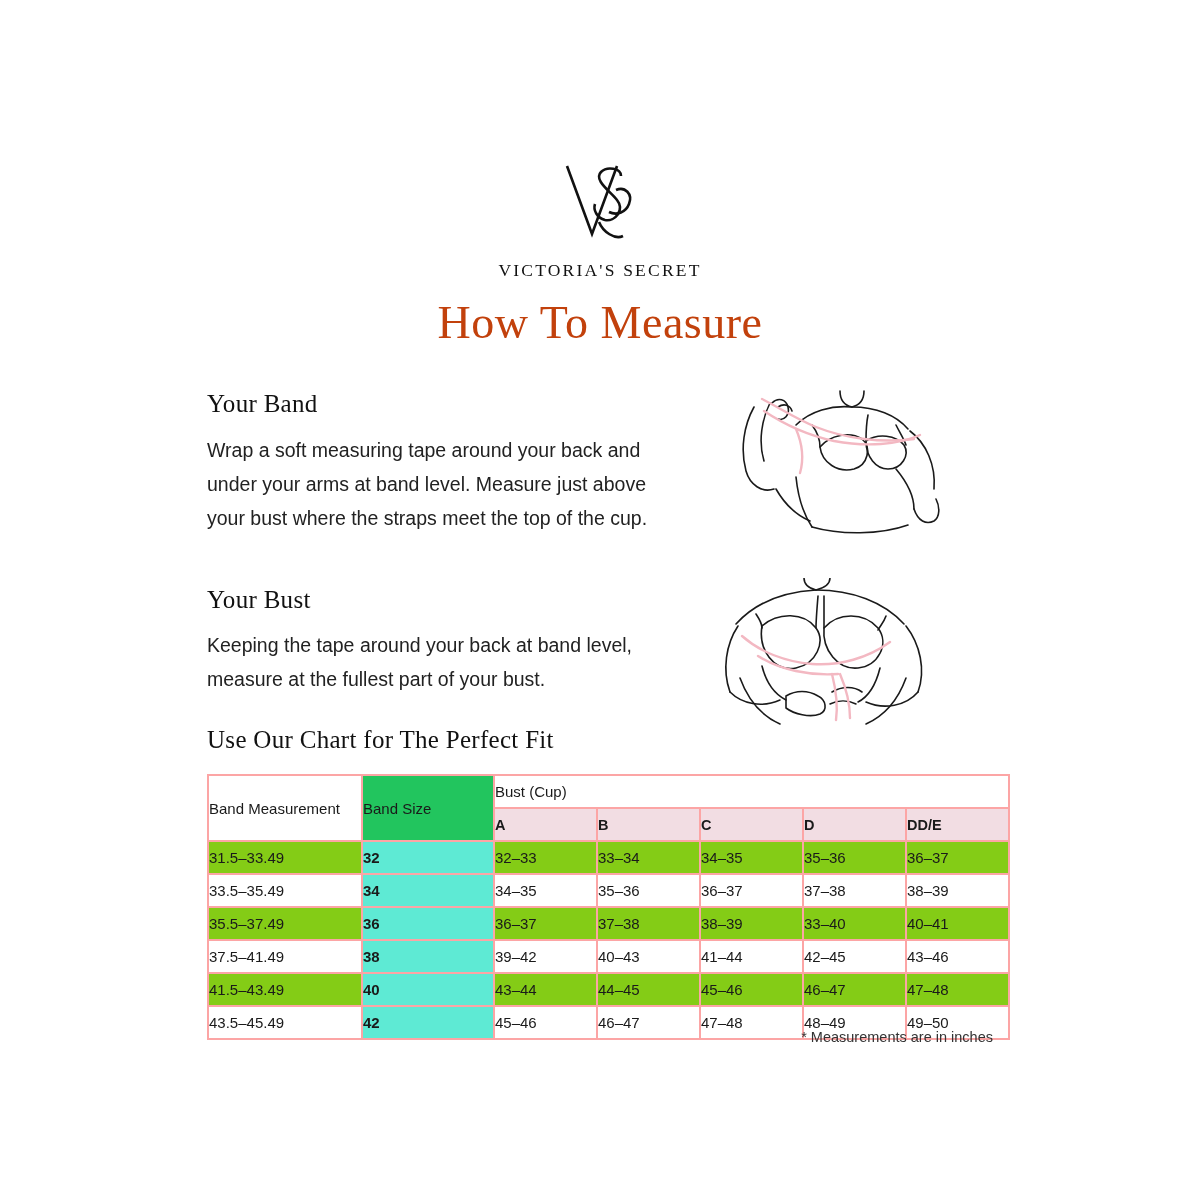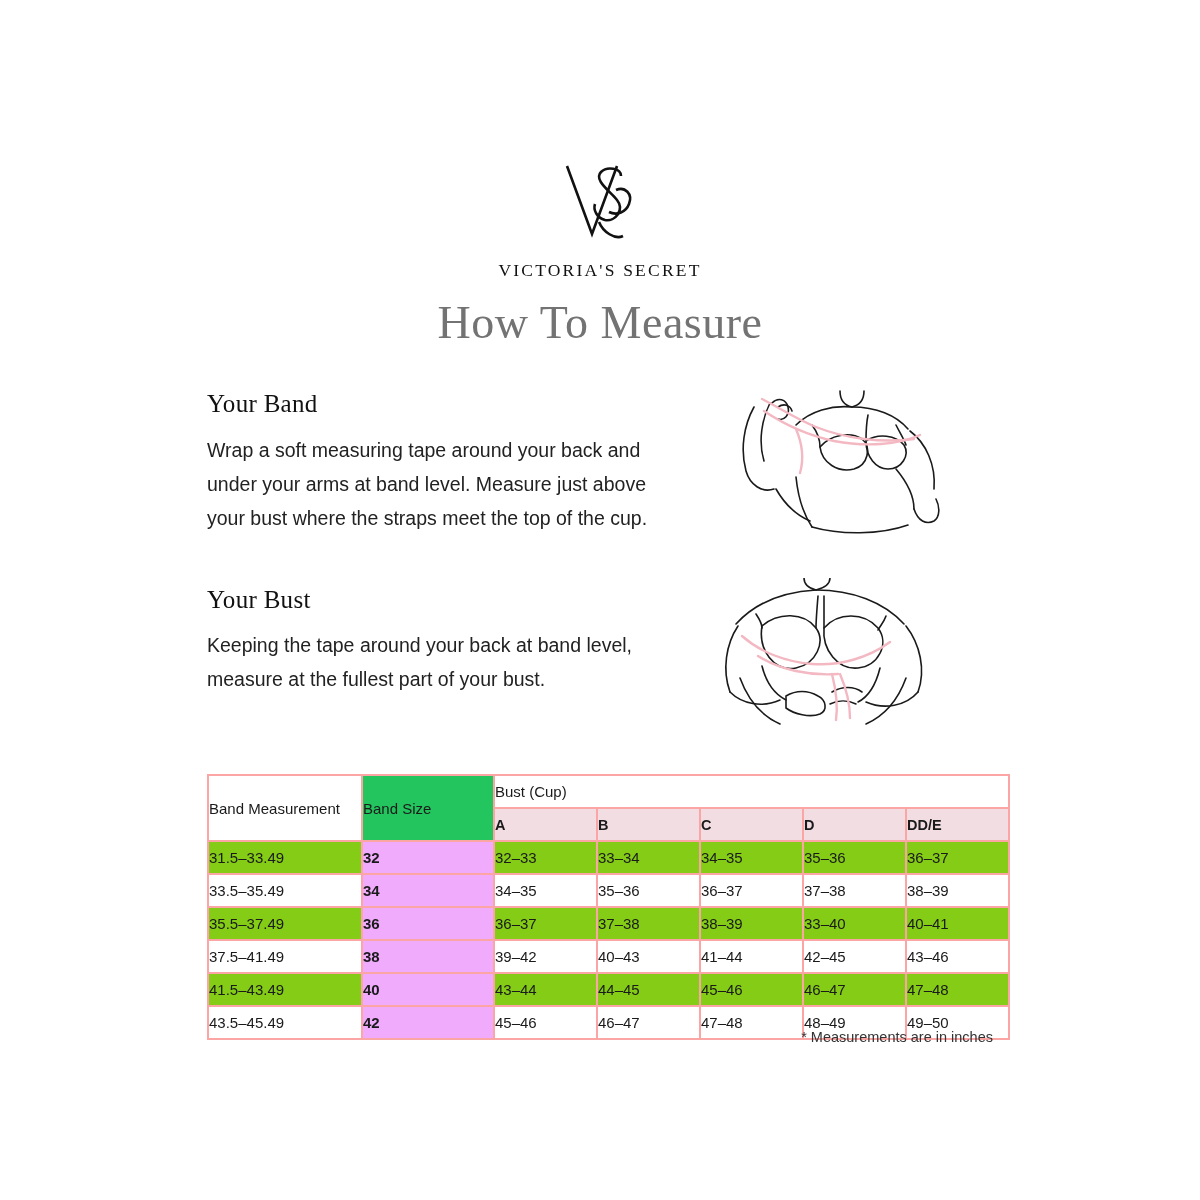--- a/index.html
+++ b/index.html
@@ -45,21 +45,21 @@
   
   .main-title {
     position: absolute;
     left: 0; top: 296px;
     width: 1200px;
     text-align: center;
     font-family: "Liberation Serif", serif;
     font-size: 46px;
     font-weight: 400;
     letter-spacing: 0.5px;
-    color: #737373;
+    color: #c2410c;
   }
 
   
   .section-heading {
     position: absolute;
     font-family: "Liberation Serif", serif;
     font-size: 25px;
     font-weight: 400;
     color: #111;
     letter-spacing: 0.3px;
@@ -110,21 +110,21 @@
   .size-table th.hdr-bust      { height: 31px; }
   .size-table th.cup-hdr {
     width: 101px; height: 31px;
     background: #f2dde3;
     font-weight: bold;
     font-size: 14.5px;
   }
   .size-table td.band-meas { width: 152px; }
   .size-table td.band-size {
     width: 130px;
-    background: #f0abfc;
+    background: #5eead4;
     font-weight: bold;
   }
   .size-table td.cup { width: 101px; }
   .size-table tr.alt td.band-meas,
   .size-table tr.alt td.cup { background: #84cc16; }
 
   .footnote {
     position: absolute;
     left: 207px;
     top: 1029px;
@@ -233,20 +233,21 @@
       </g>
       <g fill="none" stroke="#f3b8c2" stroke-width="2.4" stroke-linecap="round">
         <path d="M42 58 C60 74, 86 84, 112 86 C140 88, 168 80, 190 64"></path>
         <path d="M58 78 C80 92, 110 98, 138 96"></path>
         <path d="M132 96 C136 112, 138 128, 136 142"></path>
         <path d="M140 96 C146 110, 150 126, 150 140"></path>
       </g>
     </svg>
   </div>
 
+  <div class="section-heading" id="chart-heading">Use Our Chart for The Perfect Fit</div>
 
   <table class="size-table">
     <thead>
       <tr>
         <th class="hdr-band-meas" rowspan="2">Band Measurement</th>
         <th class="hdr-band-size" rowspan="2">Band Size</th>
         <th class="hdr-bust" colspan="5">Bust (Cup)</th>
       </tr>
       <tr>
         <th class="cup-hdr">A</th>

